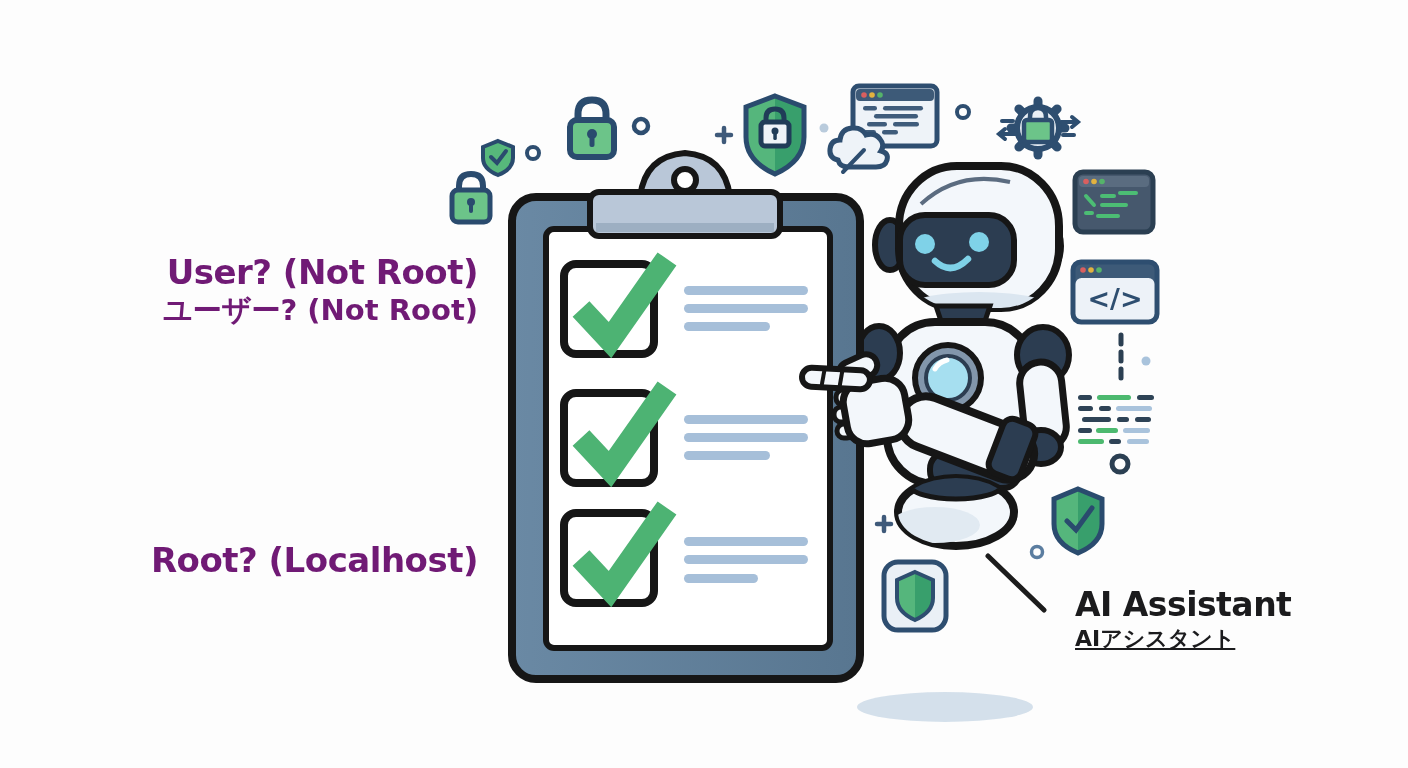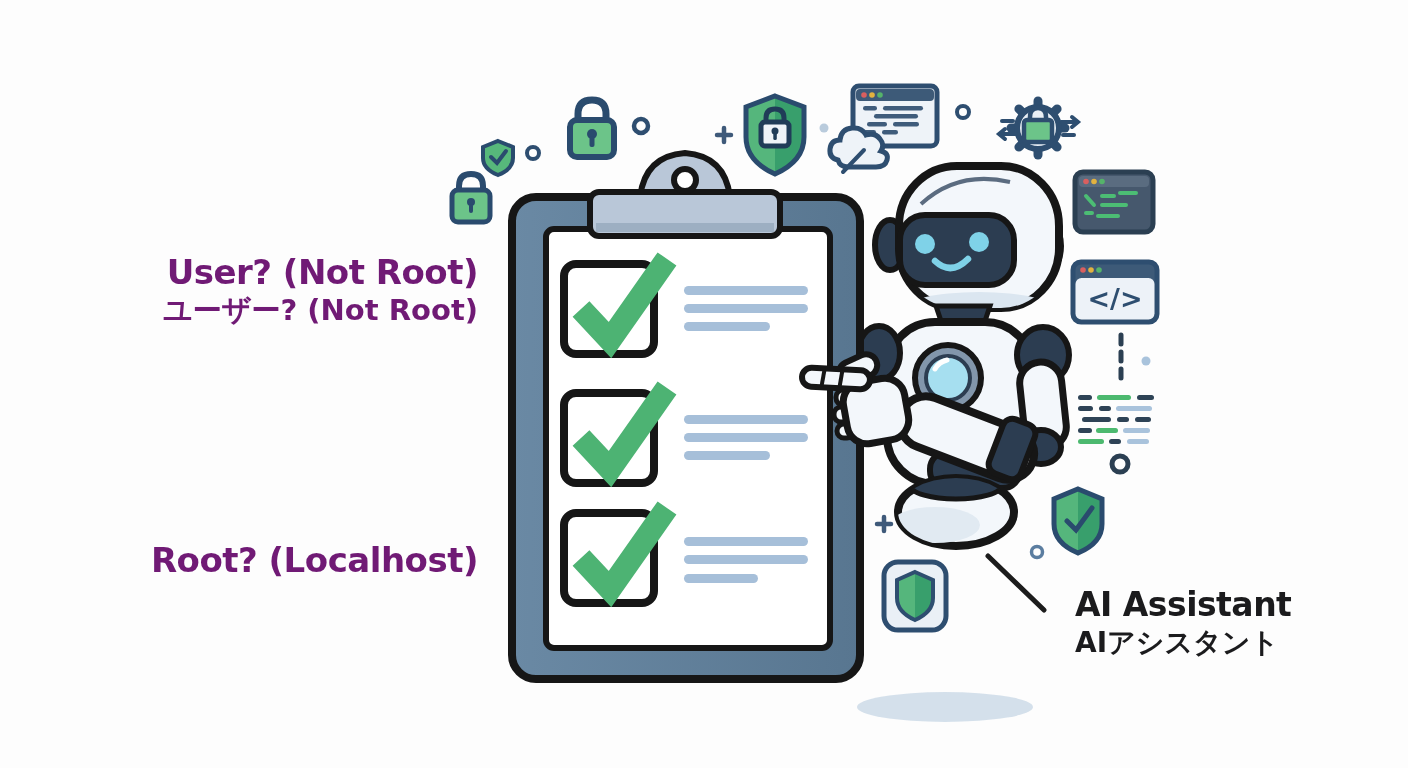--- a/index.html
+++ b/index.html
@@ -10,21 +10,21 @@
   }
   .illustration-svg{position:absolute;left:0;top:0;}
   .label-group{position:absolute;text-align:right;right:930px;color:#701a75;}
   .label-en{font-size:34px;font-weight:700;line-height:1.18;letter-spacing:-0.5px;}
   .label-ja{font-size:29px;font-weight:700;line-height:1.28;}
   .lg1{top:252px;}
   .lg2{top:394px;}
   .lg3{top:540px;}
   .assistant-label{position:absolute;left:1065px;top:586px;text-align:left;color:#1b1b1d;margin-left:10px;}
   .assistant-label .label-en{font-size:33px;}
-  .assistant-label .label-ja{font-size:28px;font-weight:600;}
+  .assistant-label .label-ja{font-size:22px;font-weight:600;text-decoration:underline;}
 </style>
 </head>
 <body>
 
 <div class="canvas">
 
   <svg class="illustration-svg" width="1408" height="768" viewBox="0 0 1408 768">
     <defs>
       <linearGradient id="gradSlate" x1="0" y1="0" x2="1" y2="0">
         <stop offset="0" stop-color="#6a89a4"></stop>

